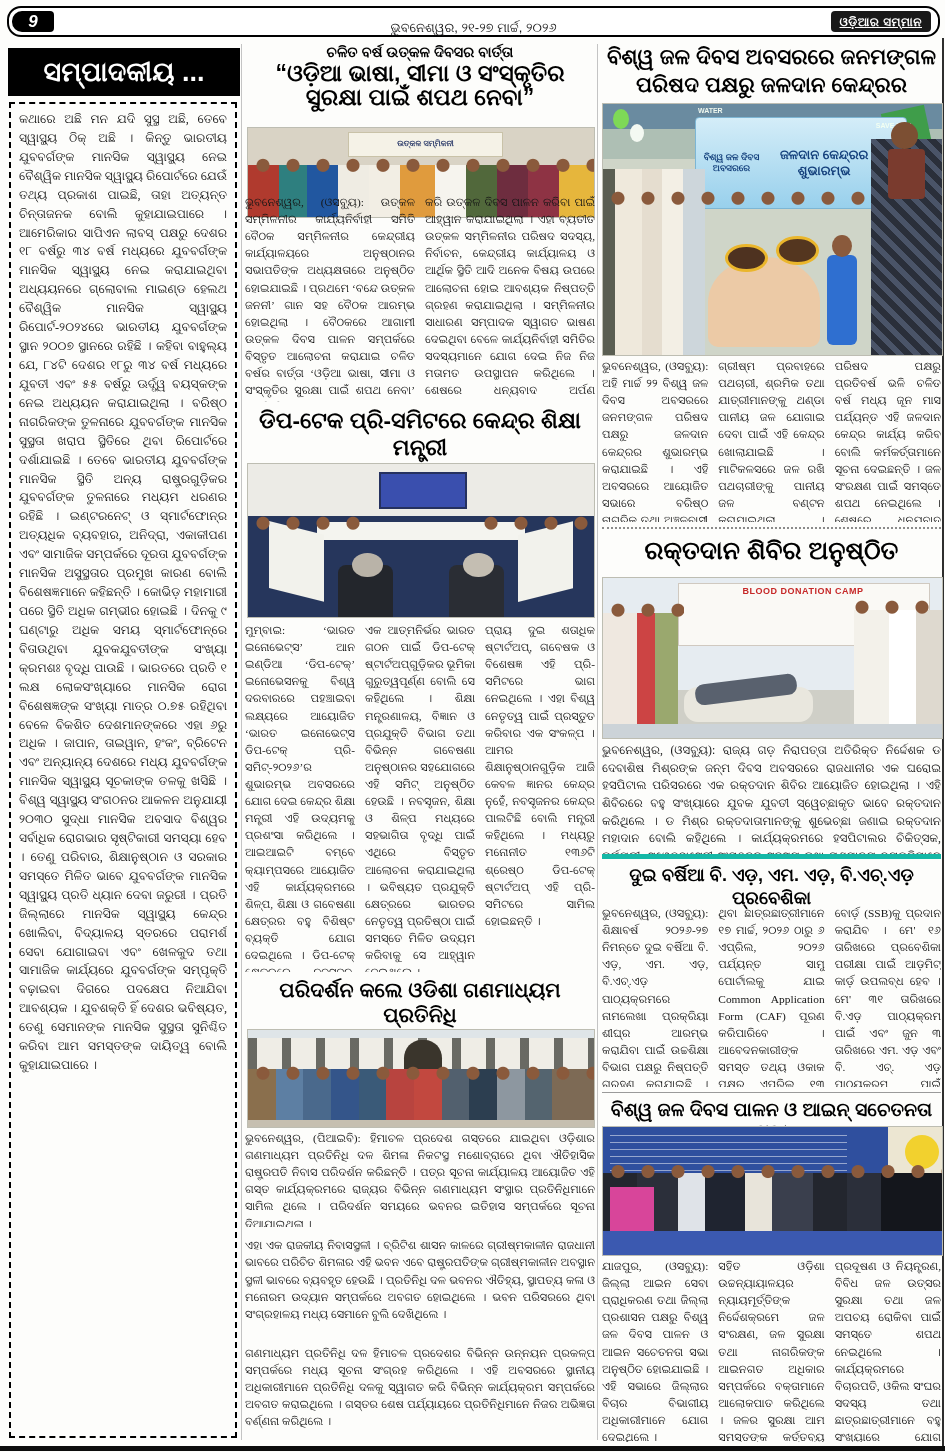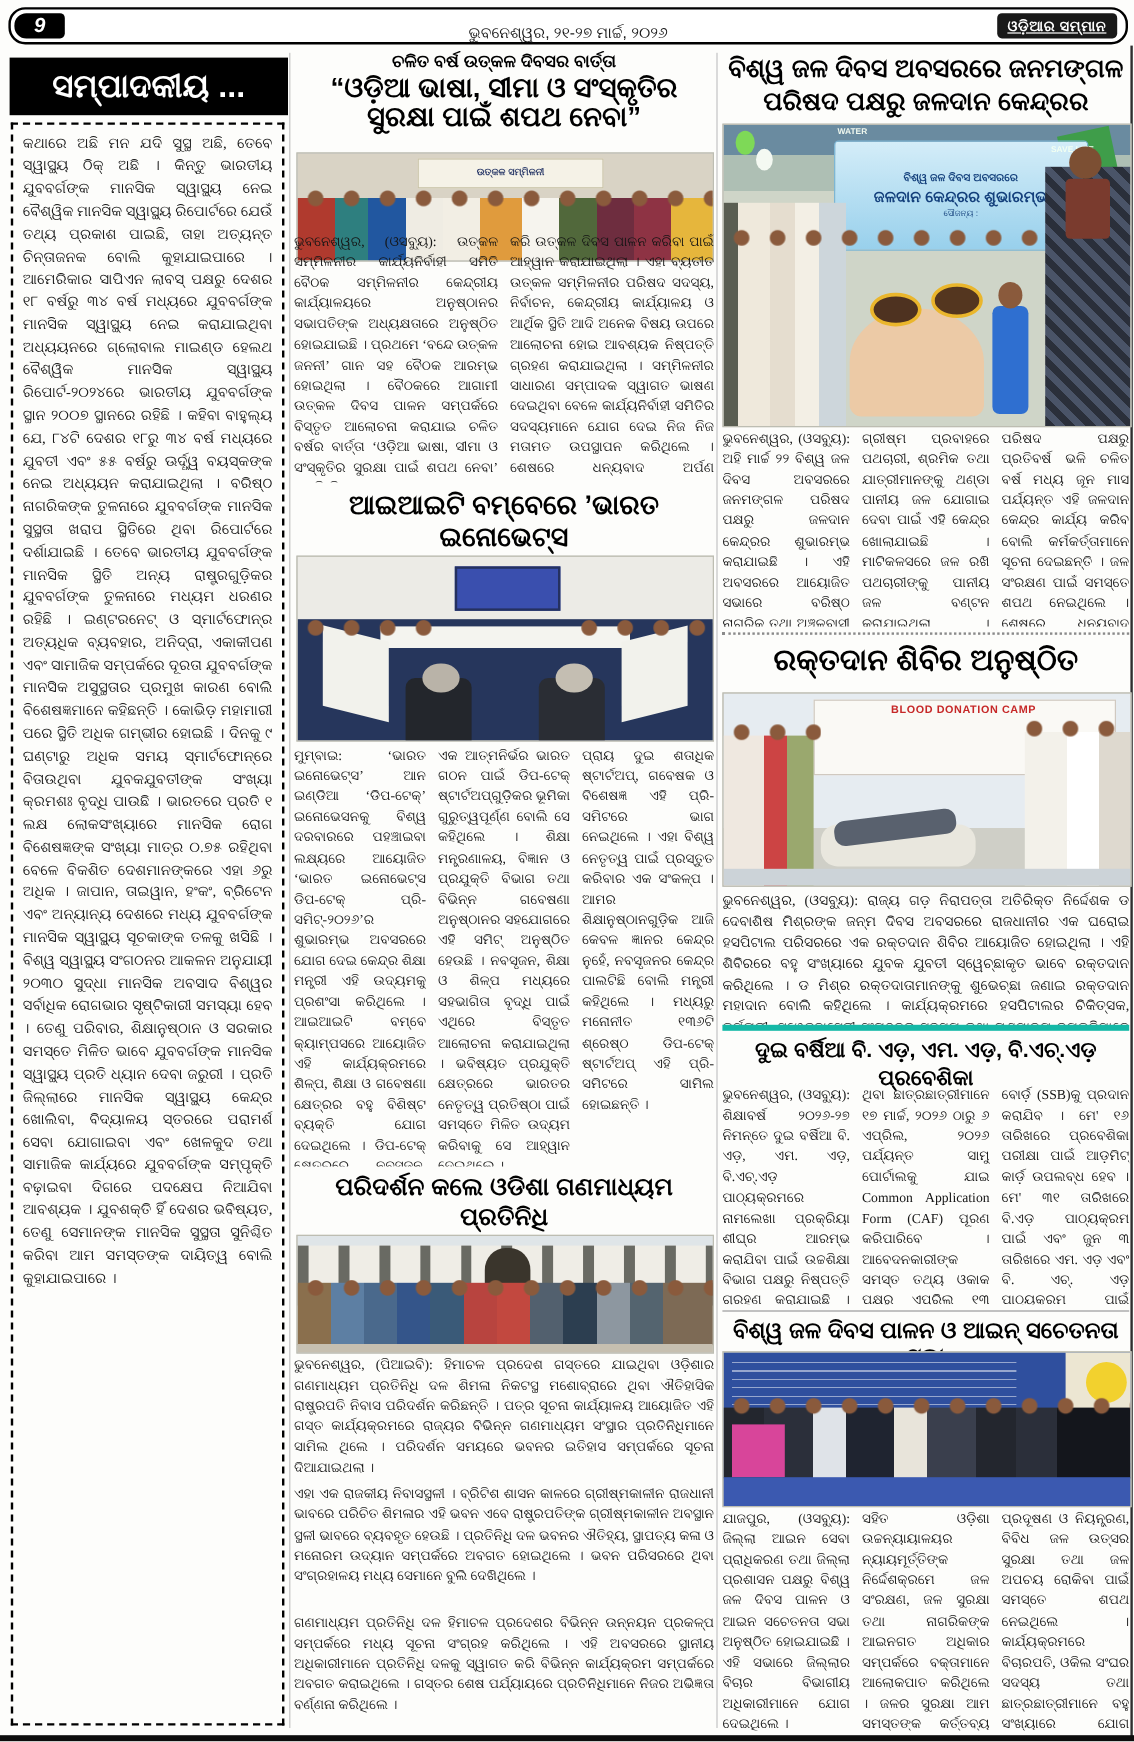--- a/index.html
+++ b/index.html
@@ -105,21 +105,21 @@
   .ph-jaj-suits{left:0;right:0;bottom:18%;height:46%;
        background:linear-gradient(90deg,#23262e 0 10%,#2b2f3a 10% 22%,#dfe3e8 22% 30%,#1f2430 30% 42%,
        #e8e4da 42% 50%,#3a3f4d 50% 62%,#23262e 62% 72%,#2b2f3a 72% 82%,#14161c 82% 100%);}
   .ph-jaj-heads{left:0;right:0;bottom:58%;height:16%;}
   .ph-jaj-table{left:0;right:0;bottom:0;height:19%;background:#3b59b0;}
   .ph-jaj-box{left:2%;bottom:19%;width:13%;height:34%;background:#d8459a;}
 
   .ph-water-base{left:0;top:0;right:0;bottom:0;background:linear-gradient(#6a8ba0 0 10%,#aebfb4 10% 22%,#cfd5c8 22% 100%);}
   .ph-water-banner{left:27%;top:5%;width:62%;height:36%;border-radius:4px;
        background:linear-gradient(#d4edf8,#98d0ec);border:1px solid #7db6d4;
-       display:flex;flex-direction:column;align-items:center;justify-content:center;gap:2px;
+       display:flex;flex-direction:row;align-items:center;justify-content:center;gap:2px;
        color:#14407c;text-align:center;overflow:hidden;}
   .ph-water-banner .b1{font:bold 9px "Liberation Sans",sans-serif;}
   .ph-water-banner .b2{font:bold 13px "Liberation Sans",sans-serif;}
   .ph-water-banner .b3{font:7px "Liberation Sans",sans-serif;}
   .ph-water-word-l{left:28%;top:1%;color:#eef7ee;font:bold 7px "Liberation Sans",sans-serif;}
   .ph-water-word-r{right:9%;top:7%;color:#f2fff2;font:bold 7px "Liberation Sans",sans-serif;}
   .ph-water-balloon1{left:3%;top:2%;width:16px;height:20px;border-radius:50%;background:#7ed957;}
   .ph-water-balloon2{left:8%;top:8%;width:14px;height:18px;border-radius:50%;background:#f4f9f2;}
   .ph-water-flag{right:4%;top:2%;width:13%;height:14%;background:#3f9d4a;transform:rotate(-12deg);}
   .ph-water-crowd{left:0;bottom:0;width:30%;height:74%;
@@ -181,21 +181,20 @@
     <div class="ph-abs ph-utkal-clothes"></div>
     <div class="ph-abs heads ph-utkal-heads"></div>
   </div>
 
   <div class="colrow" style="left:245px;top:194px;width:350px;height:208px;">
     <div class="col">ଭୁବନେଶ୍ୱର, (ଓସବ୍ୟୁ): ଉତ୍କଳ ସମ୍ମିଳନୀର କାର୍ଯ୍ୟନିର୍ବାହୀ ସମିତି ବୈଠକ ସମ୍ମିଳନୀର କେନ୍ଦ୍ରୀୟ କାର୍ଯ୍ୟାଳୟରେ ଅନୁଷ୍ଠାନର ସଭାପତିଙ୍କ ଅଧ୍ୟକ୍ଷତାରେ ଅନୁଷ୍ଠିତ ହୋଇଯାଇଛି । ପ୍ରଥମେ ‘ବନ୍ଦେ ଉତ୍କଳ ଜନନୀ’ ଗାନ ସହ ବୈଠକ ଆରମ୍ଭ ହୋଇଥିଲା । ବୈଠକରେ ଆଗାମୀ ଉତ୍କଳ ଦିବସ ପାଳନ ସମ୍ପର୍କରେ ବିସ୍ତୃତ ଆଲୋଚନା କରାଯାଇ ଚଳିତ ବର୍ଷର ବାର୍ତ୍ତା ‘ଓଡ଼ିଆ ଭାଷା, ସୀମା ଓ ସଂସ୍କୃତିର ସୁରକ୍ଷା ପାଇଁ ଶପଥ ନେବା’ ବୋଲି ସ୍ଥିର କରାଯାଇଥିଲା । ରାଜ୍ୟ ତଥା ରାଜ୍ୟ ବାହାରେ ଥିବା ସମସ୍ତ ଶାଖା ସମ୍ମିଳନୀର ଶାଖାମାନେ ଏହି ବାର୍ତ୍ତା ଉପରେ ଆଲୋଚନା କରିବେ ।</div>
     <div class="col">କରି ଉତ୍କଳ ଦିବସ ପାଳନ କରିବା ପାଇଁ ଆହ୍ୱାନ କରାଯାଇଥିଲା । ଏହା ବ୍ୟତୀତ ଉତ୍କଳ ସମ୍ମିଳନୀର ପରିଷଦ ସଦସ୍ୟ, ନିର୍ବାଚନ, କେନ୍ଦ୍ରୀୟ କାର୍ଯ୍ୟାଳୟ ଓ ଆର୍ଥିକ ସ୍ଥିତି ଆଦି ଅନେକ ବିଷୟ ଉପରେ ଆଲୋଚନା ହୋଇ ଆବଶ୍ୟକ ନିଷ୍ପତ୍ତି ଗ୍ରହଣ କରାଯାଇଥିଲା । ସମ୍ମିଳନୀର ସାଧାରଣ ସମ୍ପାଦକ ସ୍ୱାଗତ ଭାଷଣ ଦେଇଥିବା ବେଳେ କାର୍ଯ୍ୟନିର୍ବାହୀ ସମିତିର ସଦସ୍ୟମାନେ ଯୋଗ ଦେଇ ନିଜ ନିଜ ମତାମତ ଉପସ୍ଥାପନ କରିଥିଲେ । ଶେଷରେ ଧନ୍ୟବାଦ ଅର୍ପଣ କରାଯାଇଥିଲା ।</div>
   </div>
 
   <div class="hl c-head2">
-    <div>ଆଇଆଇଟି ବମ୍ବେରେ ’ଭାରତ ଇନୋଭେଟ୍ସ</div>
     <div>ଡିପ-ଟେକ ପ୍ରି-ସମିଟରେ କେନ୍ଦ୍ର ଶିକ୍ଷା ମନ୍ତ୍ରୀ</div>
   </div>
 
   <div class="photo" style="left:247px;top:463px;width:346px;height:153px;">
     <div class="ph-abs ph-conf-wall"></div>
     <div class="ph-abs ph-conf-screen"></div>
     <div class="ph-abs ph-conf-carpet"></div>
     <div class="ph-abs ph-conf-table-top"></div>
     <div class="ph-abs ph-conf-table-l"></div>
     <div class="ph-abs ph-conf-table-r"></div>

